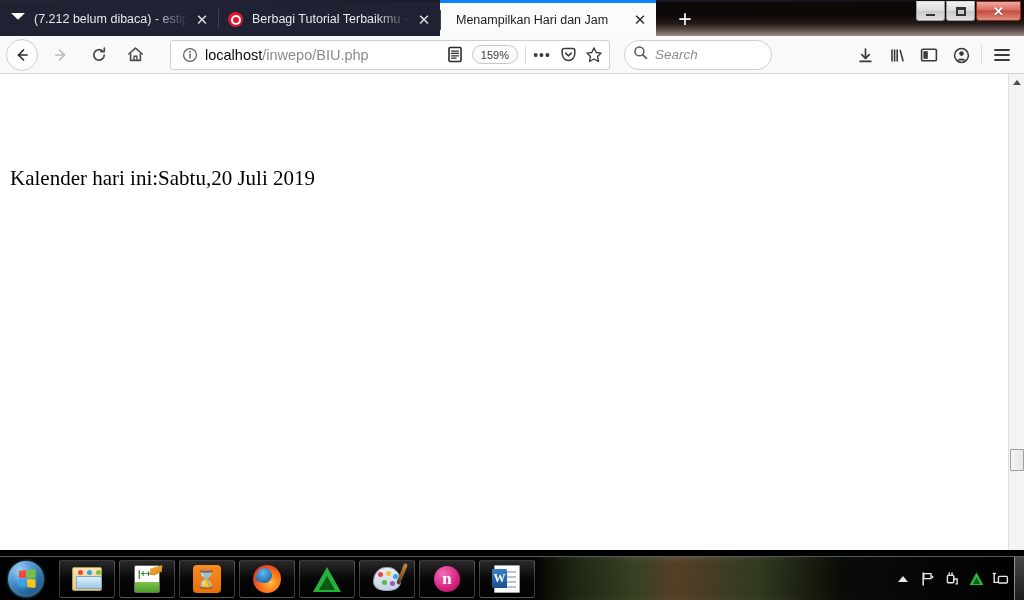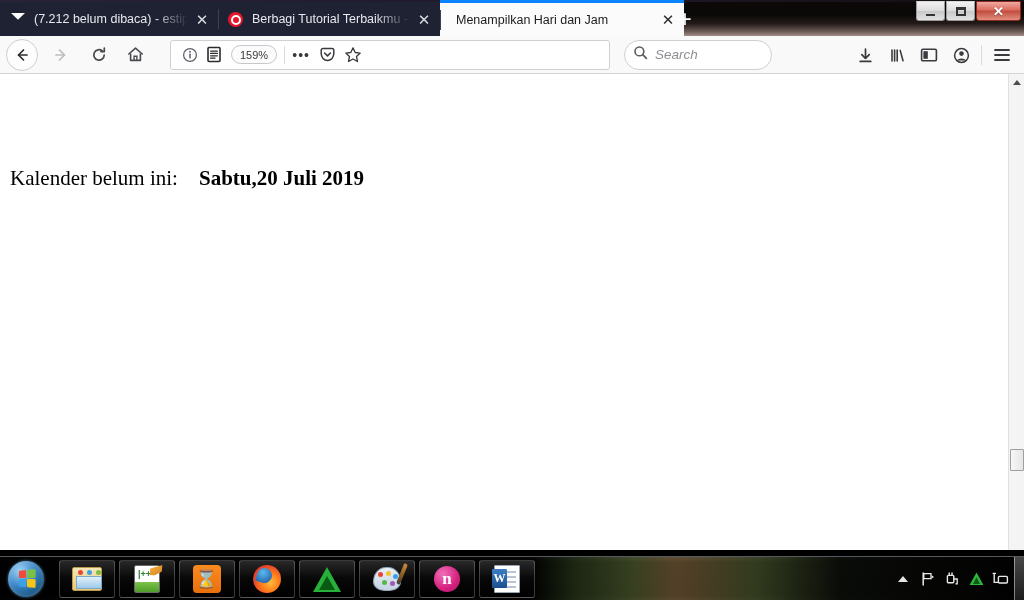--- a/index.html
+++ b/index.html
@@ -49,21 +49,21 @@
     cursor: default;
     overflow: hidden;
   }
   .tab + .tab::before {
     content: ""; position: absolute; left: 0; top: 7px;
     width: 1px; height: 20px; background: #3b4056;
   }
   .tab.inactive { width: 222px; }
   .tab.inactive:first-child { width: 218px; }
   .tab.active {
-    width: 244px;
+    width: 216px;
     background: #fbfbfb;
     color: #1b1b1b;
     height: 36px;
     padding-left: 16px;
     border-top: 3px solid #0a84ff;
   }
   .tab-favicon {
     width: 16px; height: 16px; flex: none; margin-right: 8px;
     position: relative;
   }
@@ -234,21 +234,21 @@
     width: 1008px; height: 476px;
     background: #ffffff;
     overflow: hidden;
   }
   .page-line {
     position: absolute; left: 10px; top: 92px;
     font-family: "Liberation Serif", serif;
     font-size: 21px; color: #000;
     white-space: nowrap;
   }
-  .page-line b { font-weight: bold; margin-left: 21px; }
+  .page-line b { font-weight: normal; }
 
   
   .scrollbar {
     position: absolute; right: 0; top: 74px;
     width: 16px; height: 476px;
     background: #f4f4f4;
     border-left: 1px solid #e0e0e0;
   }
   .sb-up {
     position: absolute; left: 0; top: 0; width: 16px; height: 16px;
@@ -528,20 +528,21 @@
     </div>
 
     <div class="urlbar">
       <span class="identity">
         <svg width="16" height="16" viewBox="0 0 16 16">
           <circle cx="8" cy="8" r="6.4" fill="none" stroke="currentColor" stroke-width="1.25"></circle>
           <circle cx="8" cy="4.7" r=".95" fill="currentColor"></circle>
           <rect x="7.25" y="6.6" width="1.5" height="5" rx=".7" fill="currentColor"></rect>
         </svg>
       </span>
+      <span class="url-text"><span>localhost</span><span class="dim">/inwepo/BIU.php</span></span>
 
       <span class="reader-btn">
         <svg width="16" height="17" viewBox="0 0 16 17">
           <rect x="2" y="1.5" width="12" height="14" rx="1" fill="none" stroke="currentColor" stroke-width="1.6"></rect>
           <path d="M4.6 5 H11.4 M4.6 7.4 H11.4 M4.6 9.8 H11.4 M4.6 12.2 H9" stroke="currentColor" stroke-width="1.25" stroke-linecap="round"></path>
         </svg>
       </span>
 
       <span class="zoom-badge">159%</span>
 
@@ -603,21 +604,21 @@
       <div class="tb-sep"></div>
       <div class="tbtn">
         <svg width="18" height="14" viewBox="0 0 18 14">
           <path d="M2 2 H16 M2 7 H16 M2 12 H16" stroke="currentColor" stroke-width="1.8" stroke-linecap="round"></path>
         </svg>
       </div>
     </div>
   </div>
 
   <div class="content">
-    <div class="page-line"><span>Kalender belum ini:</span><b>Sabtu,20 Juli 2019</b></div>
+    <div class="page-line"><span>Kalender hari ini:</span><b>Sabtu,20 Juli 2019</b></div>
   </div>
 
   <div class="scrollbar">
     <div class="sb-up">
         <span class="sb-arrow"></span>
       </div>
     <div class="sb-thumb"></div>
   </div>
 
   <div class="taskbar">

